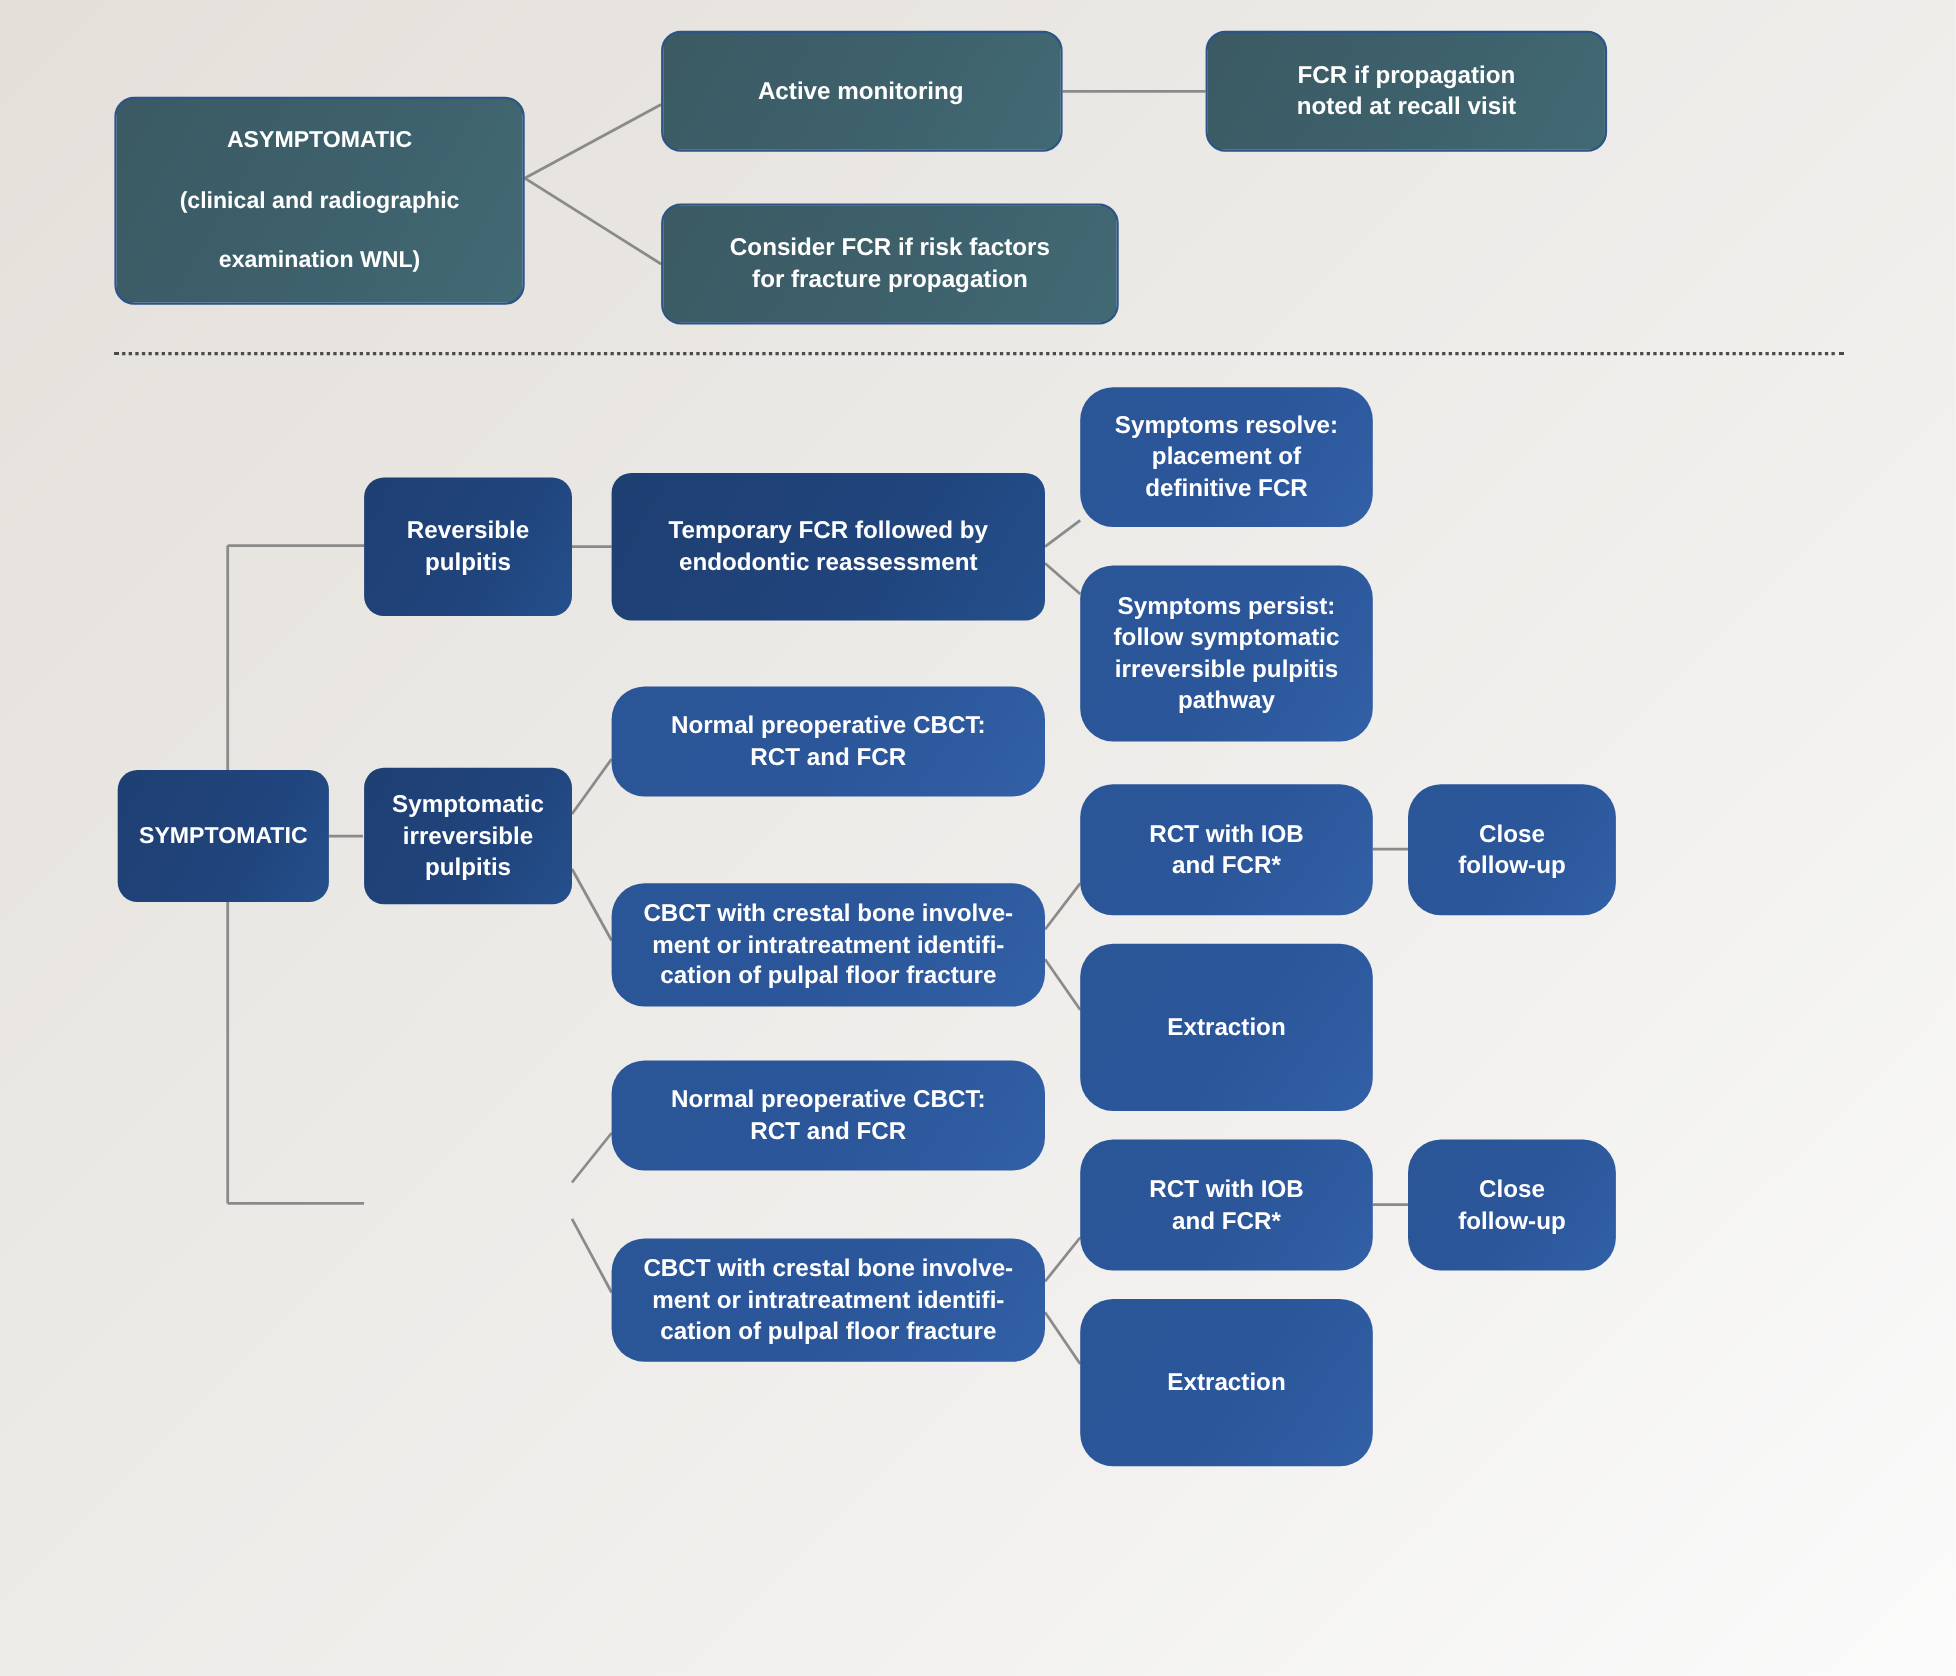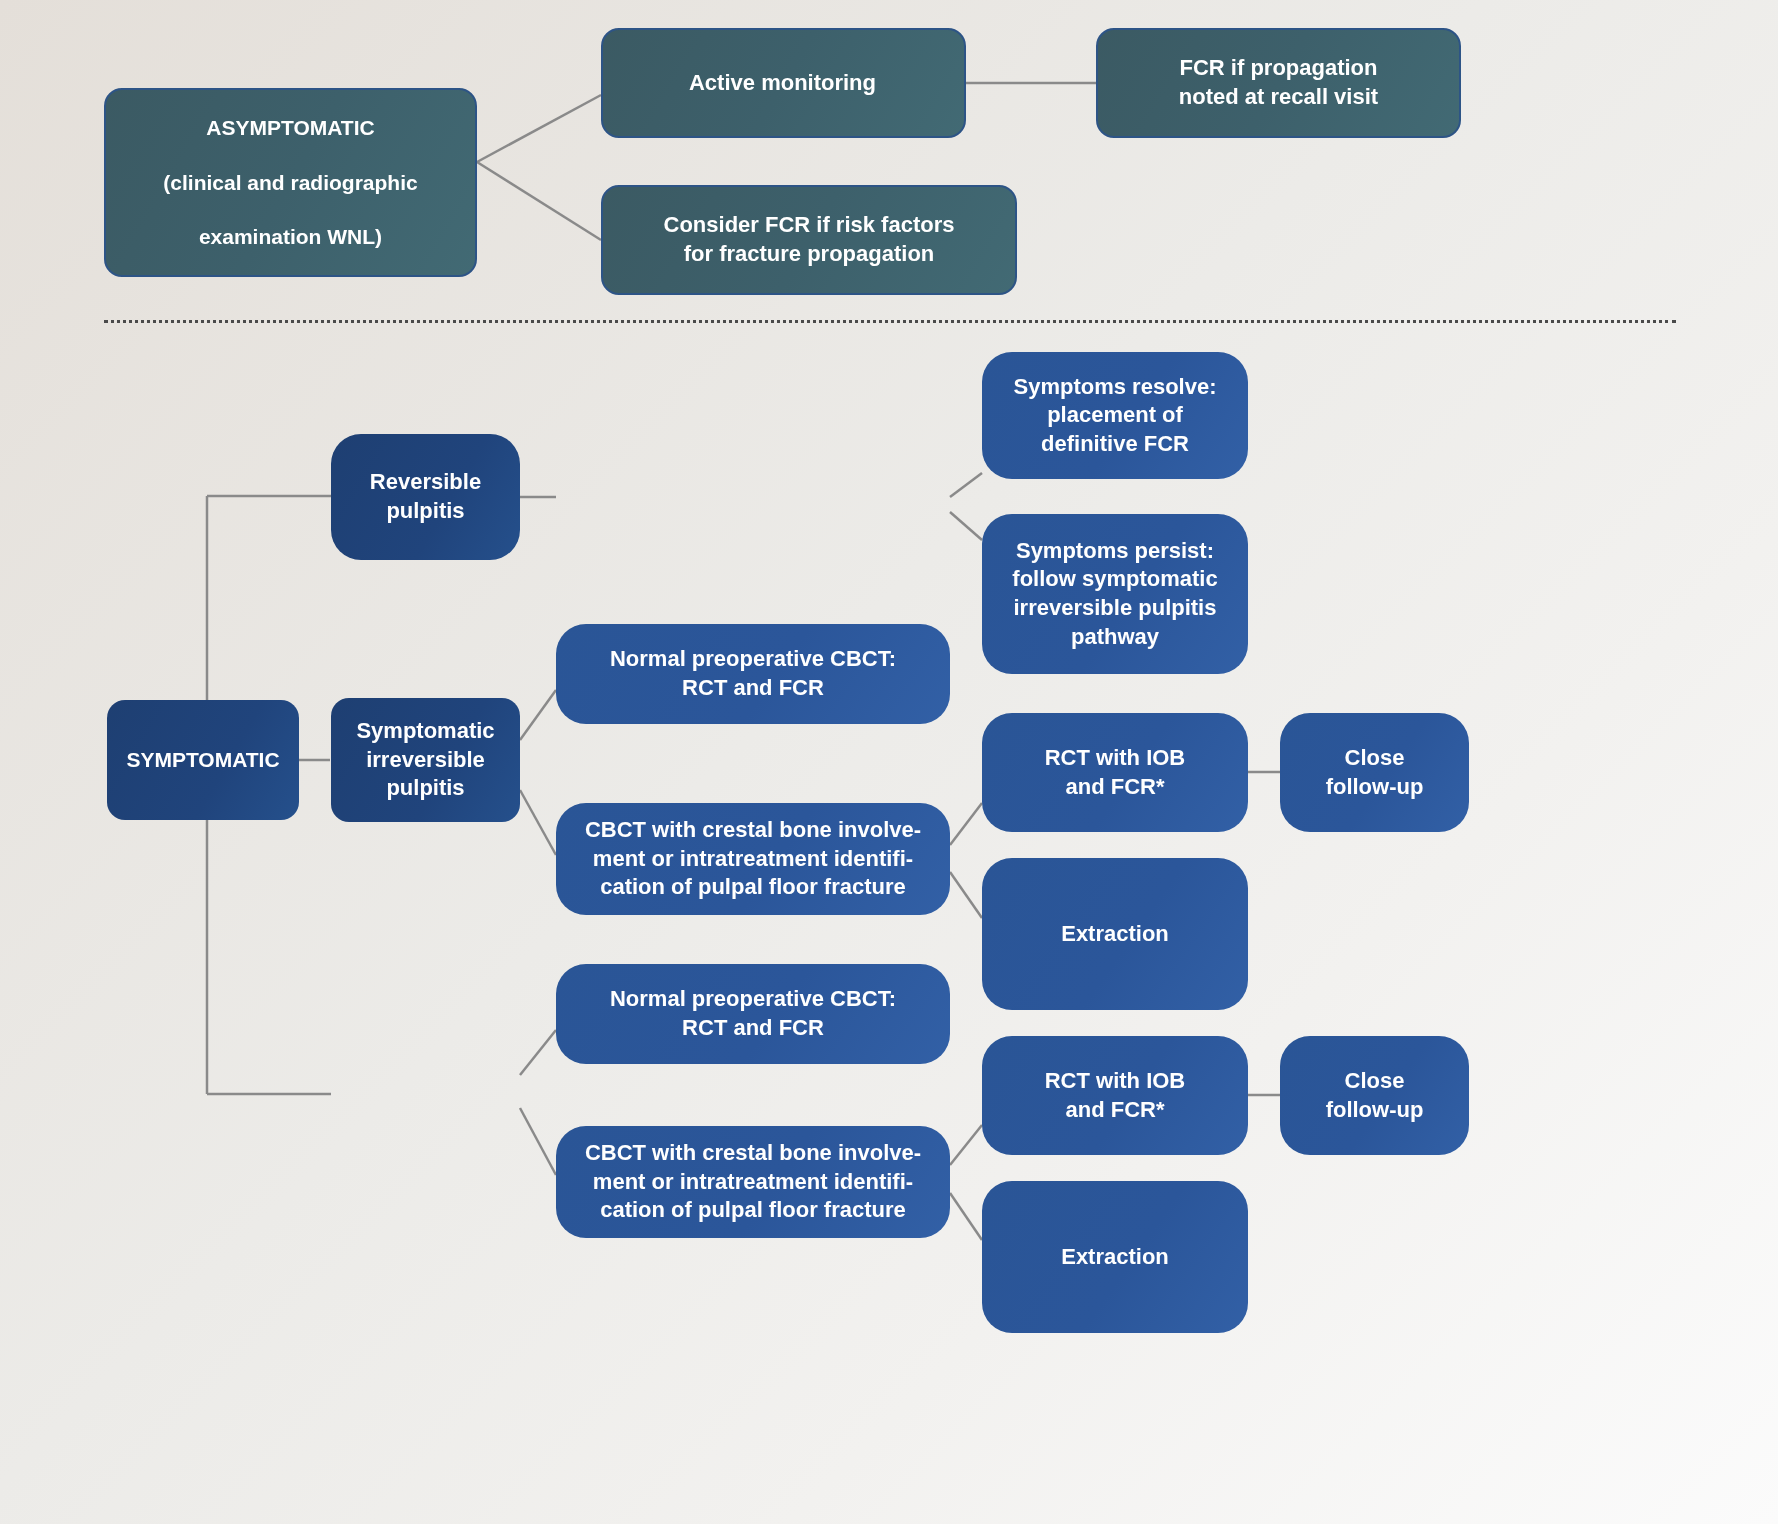--- a/index.html
+++ b/index.html
@@ -122,23 +122,25 @@
   <div class="node teal bold" style="left:601px; top:28px; width:365px; height:110px; font-size:22px;padding-left:12px;">Active monitoring</div>
 
   <div class="node teal reg" style="left:1096px; top:28px; width:365px; height:110px; font-size:22px;">FCR if propagation
 noted at recall visit</div>
 
   <div class="node teal bold" style="left:601px; top:185px; width:416px; height:110px; font-size:22px;">Consider FCR if risk factors
 for fracture propagation</div>
 
   <div class="node navy bold" style="left:107px; top:700px; width:192px; height:120px; font-size:21px;">SYMPTOMATIC</div>
 
-  <div class="node navy reg" style="left:331px; top:434px; width:189px; height:126px; font-size:22px;border-radius:30px;">Reversible
+  <div class="node navy reg" style="left:331px; top:434px; width:189px; height:126px; font-size:22px;">Reversible
 pulpitis</div>
 
+  <div class="node navy bold" style="left:556px; top:430px; width:394px; height:134px; font-size:22px;">Temporary FCR followed by
+endodontic reassessment</div>
 
   <div class="node blue bold" style="left:982px; top:352px; width:266px; height:127px; font-size:22px;">Symptoms resolve:
 placement of
 definitive FCR</div>
 
   <div class="node blue bold" style="left:982px; top:514px; width:266px; height:160px; font-size:22px;">Symptoms persist:
 follow symptomatic
 irreversible pulpitis
 pathway</div>
 

